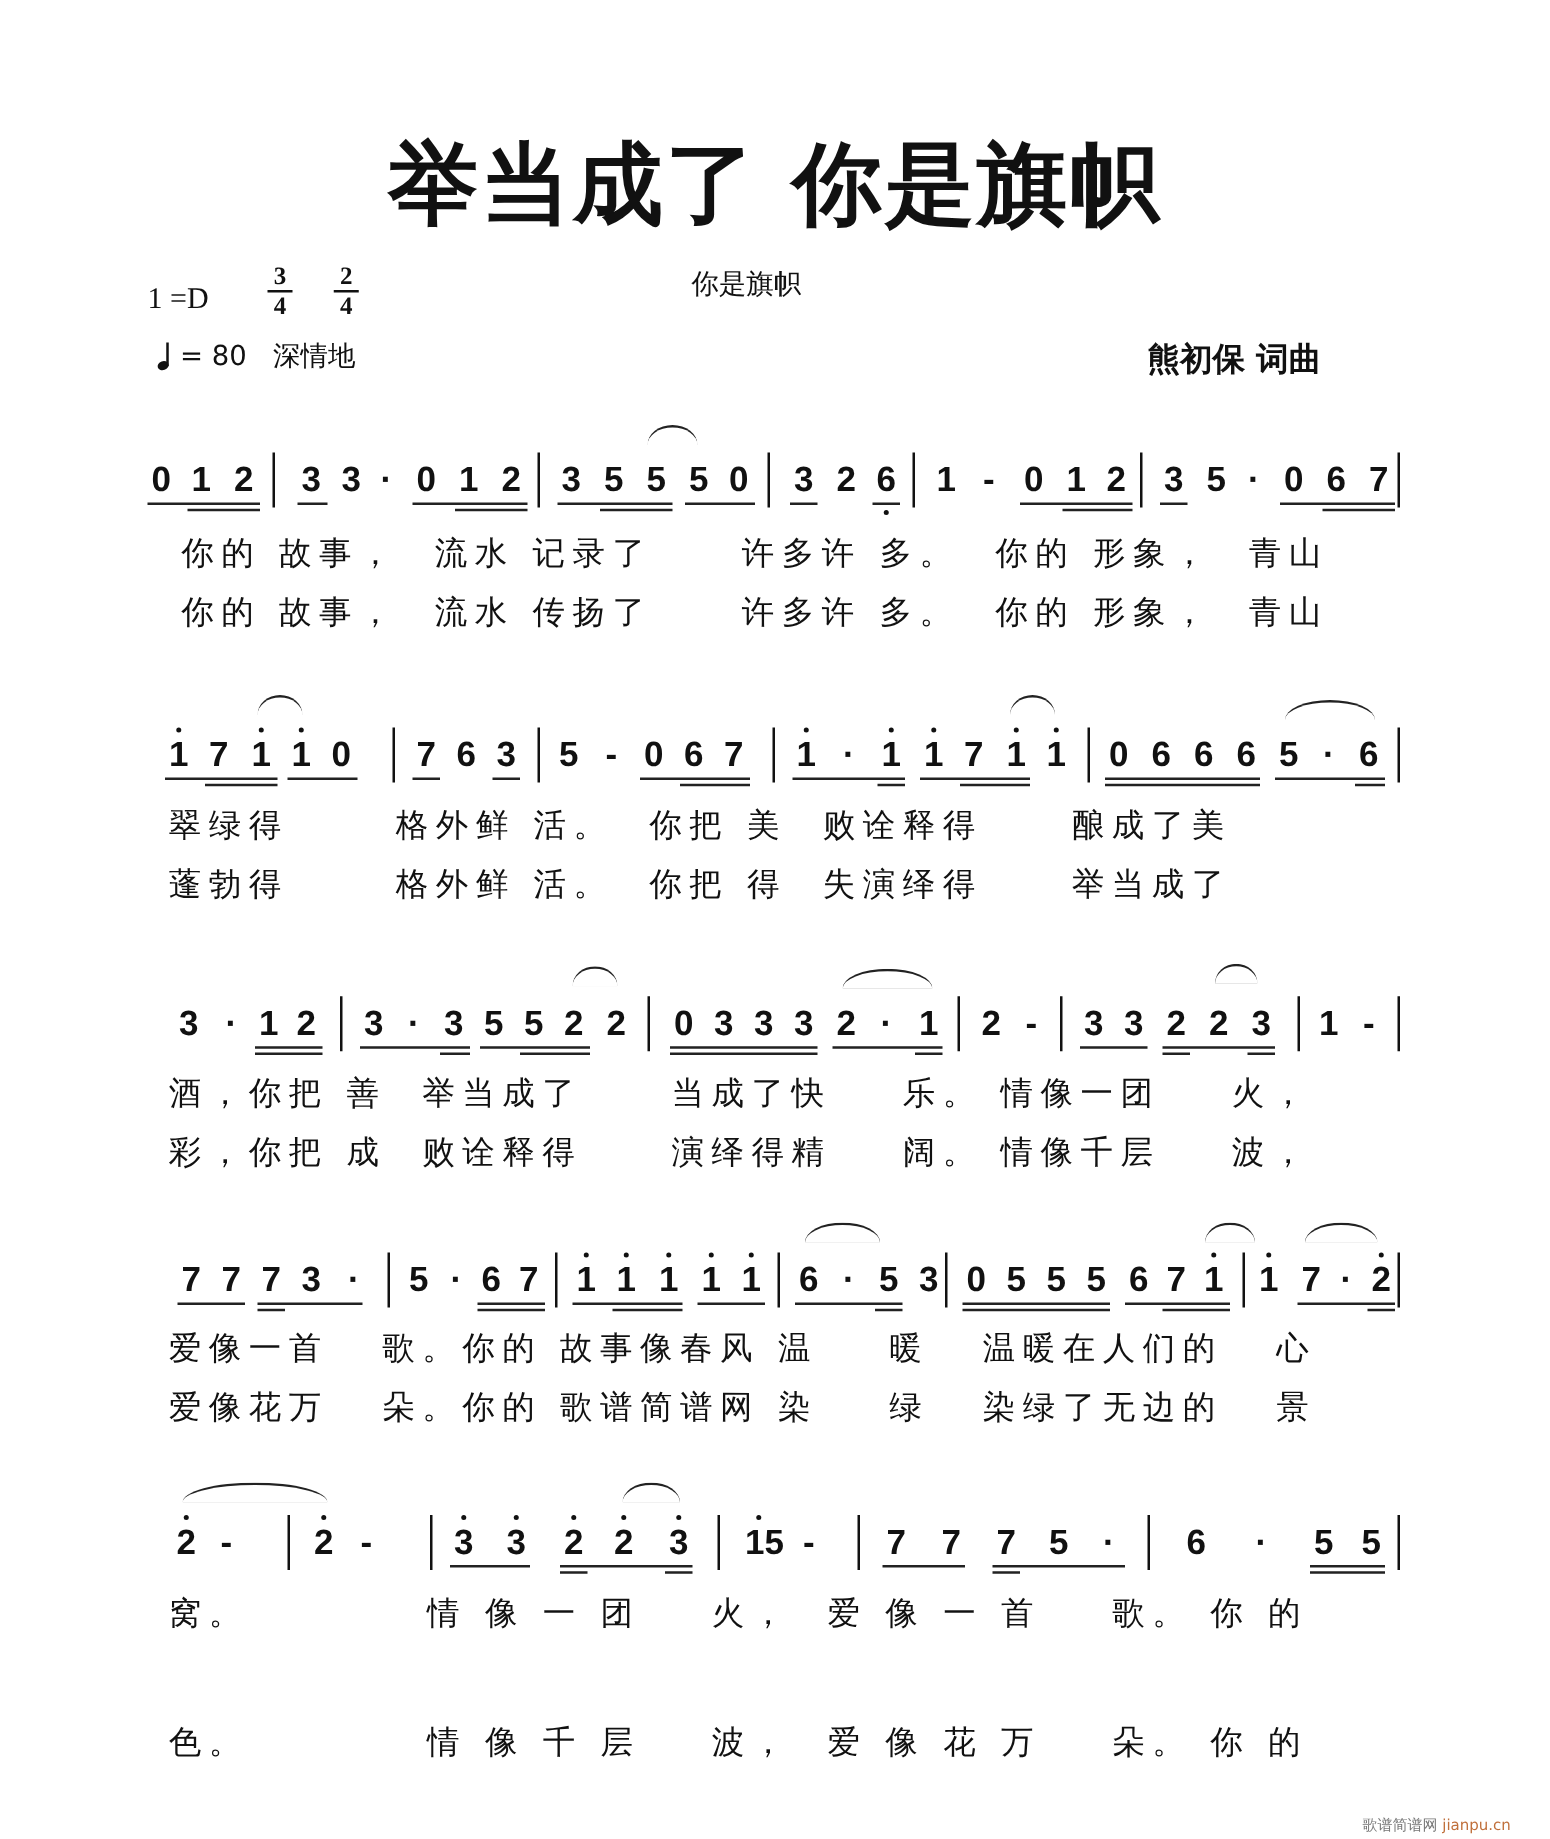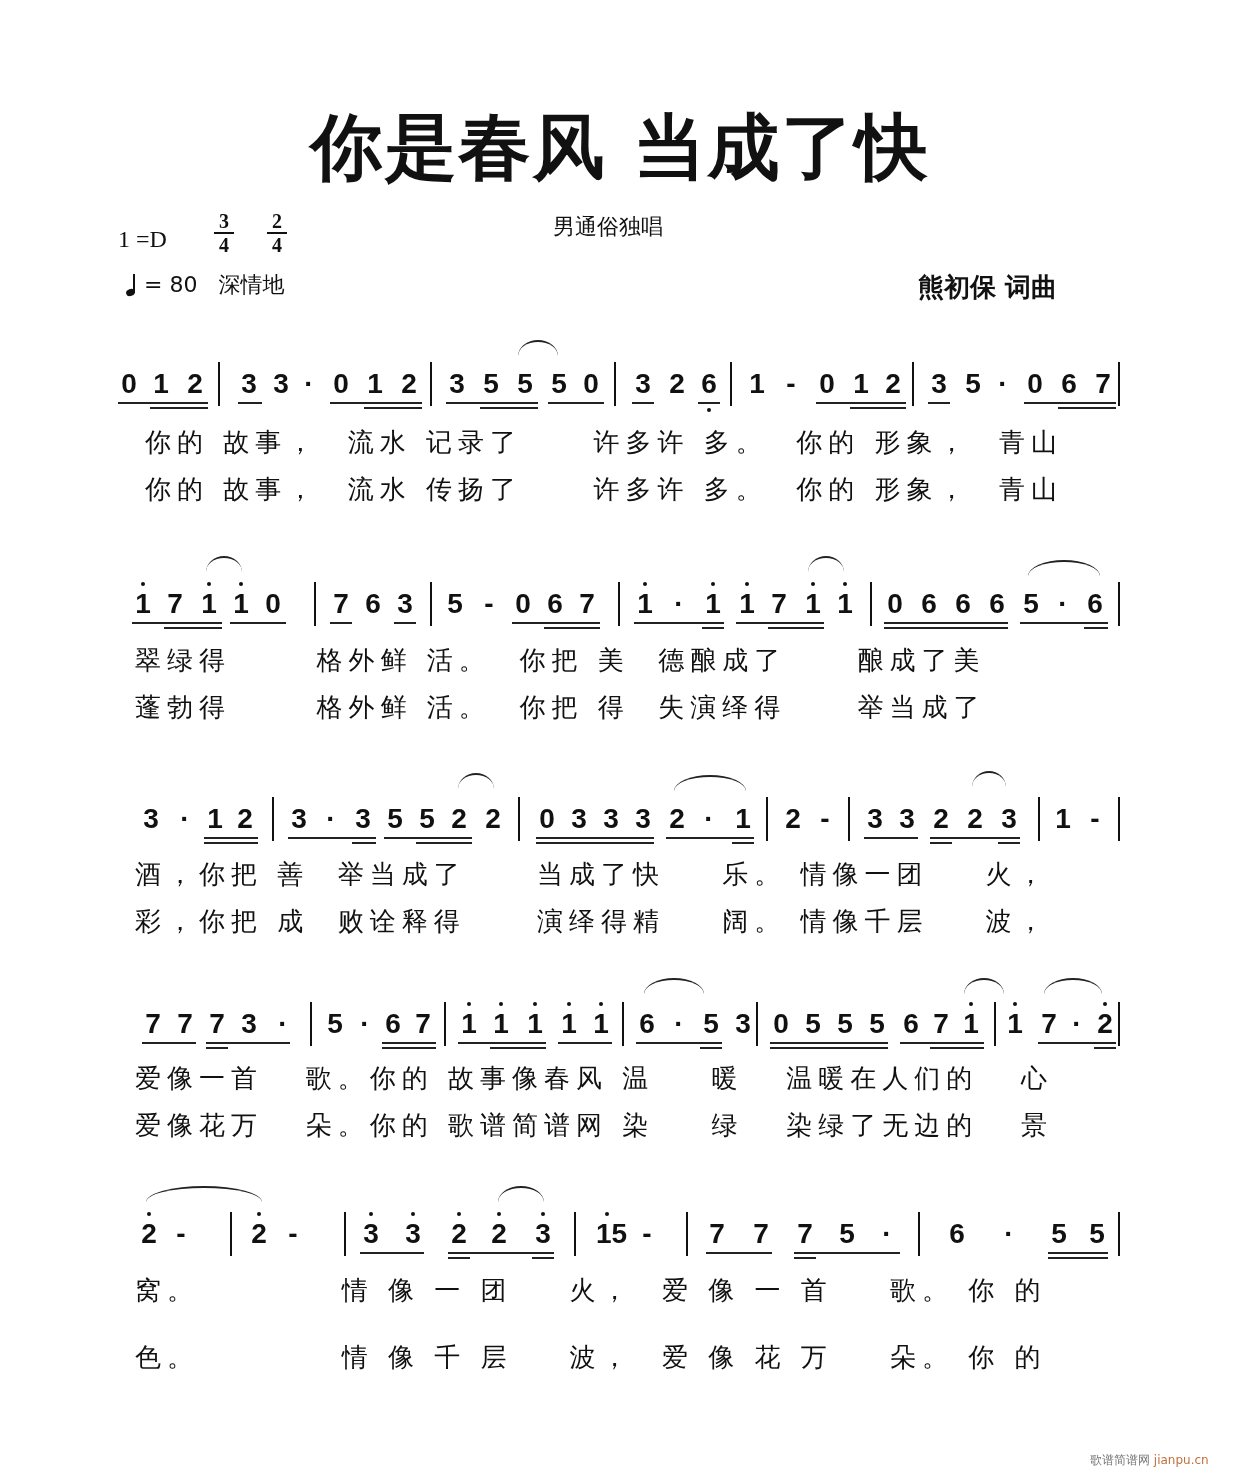--- a/index.html
+++ b/index.html
@@ -23,22 +23,22 @@
   .n.lo::after { content: ""; position: absolute; left: 9px; top: 40px; width: 4px; height: 4px; border-radius: 50%; background: #111; }
   .ul { position: absolute; height: 2px; background: #222; }
   .slur { position: absolute; border-top: 2px solid #222; border-radius: 50% 50% 0 0 / 100% 100% 0 0; height: 14px; }
   .lyr { position: absolute; left: 0; font-size: 26px; white-space: pre; letter-spacing: 6px; }
   .watermark { left: 1090px; top: 1452px; font-size: 12px; color: #777; }
   .watermark .w2 { color: #c0703c; }
 </style>
 </head>
 <body>
 
-<div class="abs title">你是春风  当成了快</div>
-<div class="abs subtitle">男通俗独唱</div>
+<div class="abs title">举当成了  你是旗帜</div>
+<div class="abs subtitle">你是旗帜</div>
 <div class="abs key">1 =D</div>
 <div class="frac" style="left:214px">
   <div class="num">3</div>
   <div>4</div>
 </div>
 <div class="frac" style="left:267px">
   <div class="num">2</div>
   <div>4</div>
 </div>
 <div class="abs tempo">
@@ -150,21 +150,21 @@
       <span class="n" style="left:934px">·</span>
       <span class="n" style="left:966px">6</span>
     <div class="ul" style="left:766px;width:124px;top:52px"></div>
       <div class="ul" style="left:766px;width:124px;top:57px"></div>
       <div class="ul" style="left:902px;width:88px;top:52px"></div>
       <div class="ul" style="left:966px;width:24px;top:57px"></div>
     <div class="slur" style="left:910px;width:72px;top:-10px"></div>
     <div class="bar" style="left:1000px"></div>
   </div>
 </div>
-<div class="lyr" style="left:135px;top:643px">翠绿得      格外鲜 活。  你把 美  德酿成了     酿成了美</div>
+<div class="lyr" style="left:135px;top:643px">翠绿得      格外鲜 活。  你把 美  败诠释得     酿成了美</div>
 <div class="lyr" style="left:135px;top:690px">蓬勃得      格外鲜 活。  你把 得  失演绎得     举当成了</div>
 
 <div class="row" style="top:785px">
   <div class="notes">
     <span class="n" style="left:22px">3</span>
       <span class="n" style="left:56px">·</span>
       <span class="n" style="left:86px">1</span>
       <span class="n" style="left:116px">2</span>
     <div class="ul" style="left:86px;width:54px;top:52px"></div>
       <div class="ul" style="left:86px;width:54px;top:57px"></div>
@@ -313,17 +313,17 @@
     <span class="n" style="left:828px">6</span>
       <span class="n" style="left:880px">·</span>
       <span class="n" style="left:930px">5</span>
       <span class="n" style="left:968px">5</span>
     <div class="ul" style="left:930px;width:60px;top:52px"></div>
       <div class="ul" style="left:930px;width:60px;top:57px"></div>
     <div class="bar" style="left:1000px"></div>
   </div>
 </div>
 <div class="lyr" style="left:135px;top:1273px">窝。          情 像 一 团    火，  爱 像 一 首    歌。 你 的</div>
-<div class="lyr" style="left:135px;top:1340px">色。          情 像 千 层    波，  爱 像 花 万    朵。 你 的</div>
+<div class="lyr" style="left:135px;top:1376px">色。          情 像 千 层    波，  爱 像 花 万    朵。 你 的</div>
 
 <div class="abs watermark">
   <span>歌谱简谱网</span> <span class="w2">jianpu.cn</span>
 </div>
 
 </body></html>

